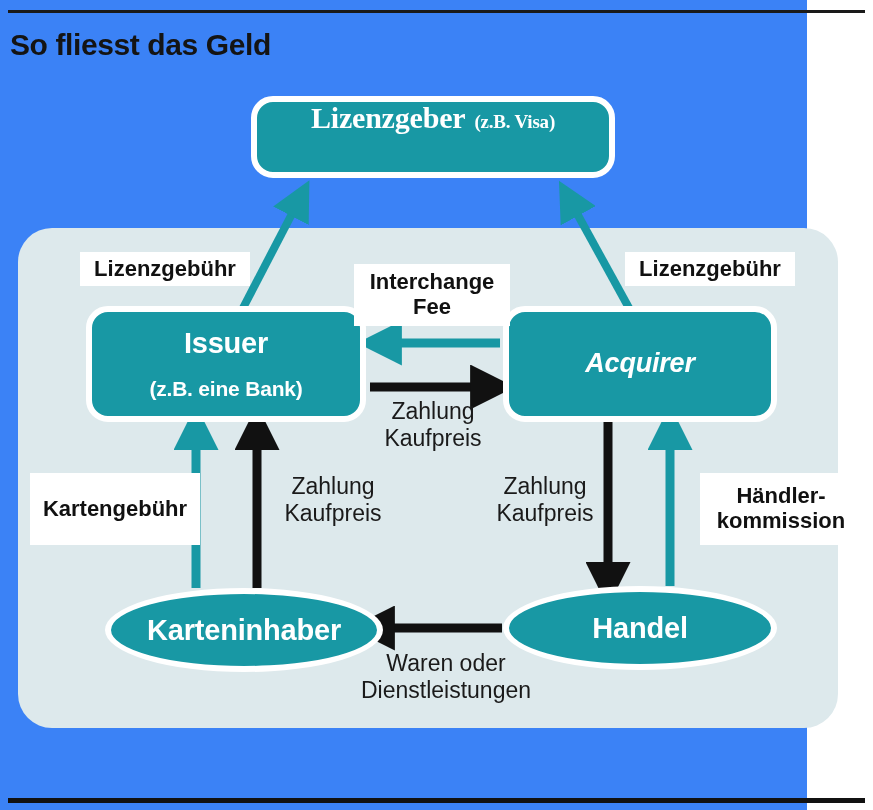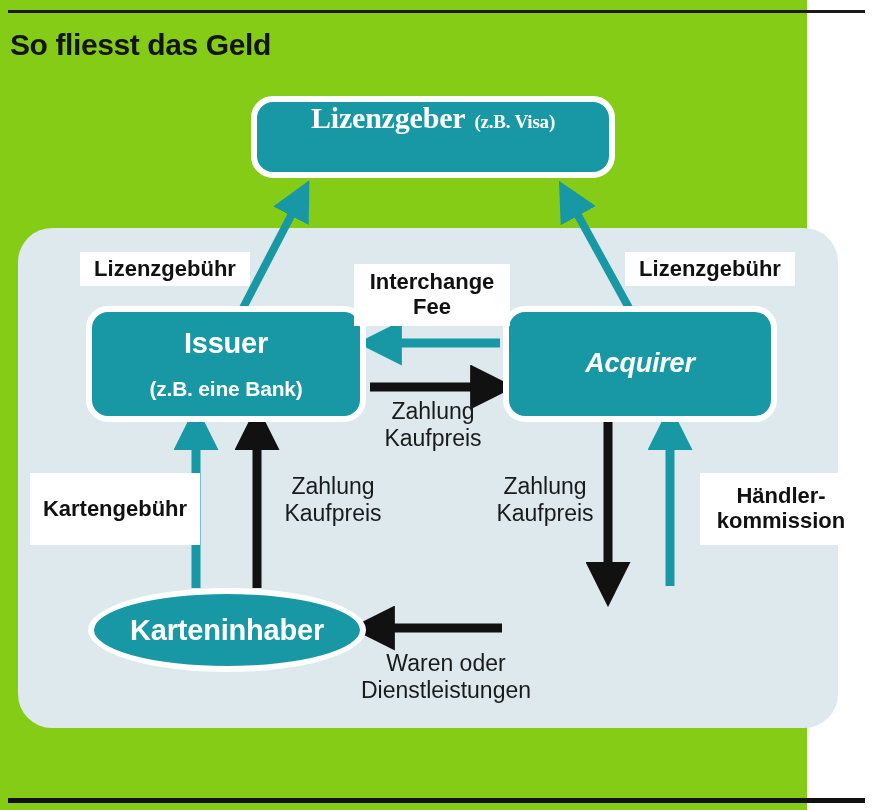--- a/index.html
+++ b/index.html
@@ -11,21 +11,21 @@
     width: 873px;
     height: 810px;
     font-family: "Liberation Sans", sans-serif;
     position: relative;
     overflow: hidden;
   }
   #page {
     position: relative;
     width: 807px;
     height: 810px;
-    background: #84cc16;
+    background: #3b82f6;
   }
 
   
   .rule-top {
     position: absolute;
     left: 8px;
     top: 10px;
     width: 857px;
     height: 3px;
     background: #1a1a1a;
@@ -128,21 +128,21 @@
   #node-issuer .n-title { font-size: 29px; margin-bottom: 3px; }
   #node-issuer .n-sub { font-size: 21px; }
 
   #node-acquirer {
     left: 503px; top: 306px; width: 274px; height: 116px;
   }
   #node-acquirer .n-title { font-size: 27px; margin-bottom: 1px; font-style: italic; }
   #node-acquirer .n-sub { font-size: 20px; }
 
   #node-cardholder {
-    left: 88px; top: 588px; width: 278px; height: 84px; text-align: center;
+    left: 105px; top: 588px; width: 278px; height: 84px; text-align: center;
   }
   #node-cardholder .n-title { font-size: 29px; }
 
   #node-merchant {
     left: 503px; top: 586px; width: 274px; height: 84px;
   }
   #node-merchant .n-title { font-size: 29px; }
 
   
   .wlabel {
@@ -248,20 +248,23 @@
   </div>
 
   <div class="node rounded" id="node-acquirer">
     <span class="n-title">Acquirer</span>
   </div>
 
   <div class="node ellipse" id="node-cardholder">
     <span class="n-title">Karteninhaber</span>
   </div>
 
+  <div class="node ellipse" id="node-merchant">
+    <span class="n-title">Handel</span>
+  </div>
 
   <div class="wlabel" id="label-licensefee-left">Lizenzgebühr</div>
   <div class="wlabel" id="label-licensefee-right">Lizenzgebühr</div>
   <div class="wlabel" id="label-interchange">Interchange
 Fee</div>
   <div class="wlabel" id="label-cardfee">Kartengebühr</div>
   <div class="wlabel" id="label-merchantcomm">Händler-
 kommission</div>
 
   <div class="plabel" id="label-payment-issuer-acq">Zahlung

